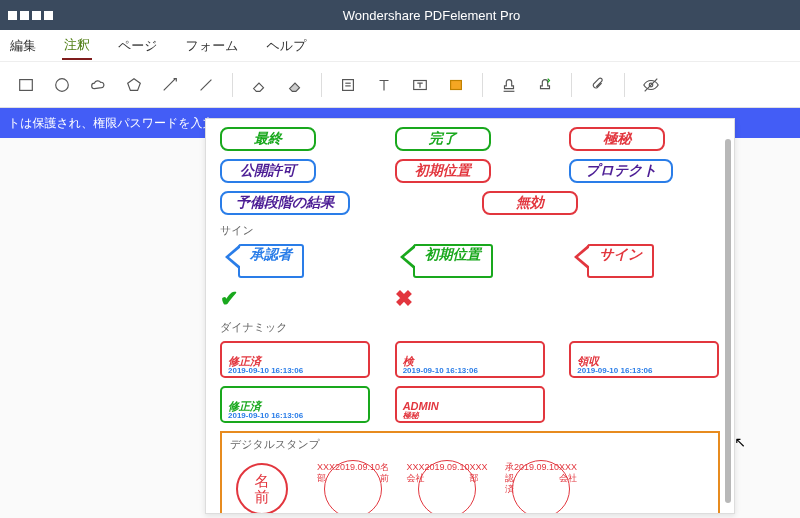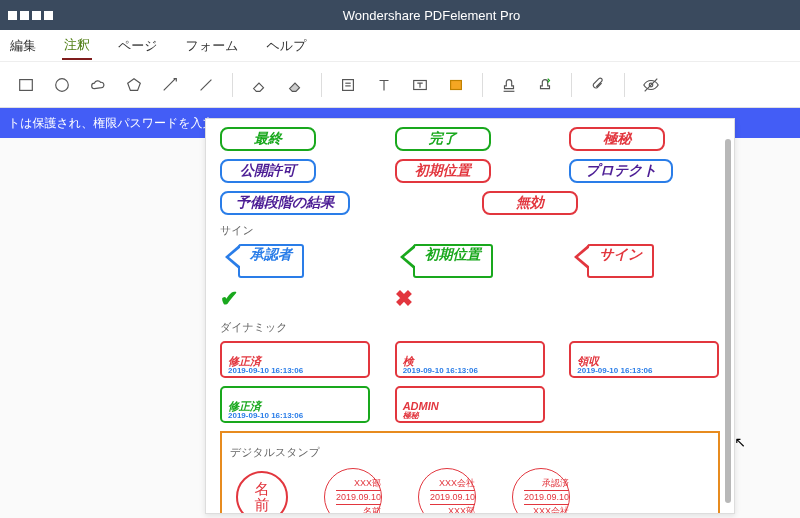--- a/index.html
+++ b/index.html
@@ -46,21 +46,21 @@
   .dyn .t1 { font-size: 11px; font-style: italic; font-weight: bold; line-height: 1.1; }
   .dyn .t2 { font-size: 8px; font-weight: bold; color: #2a7de8; line-height: 1; }
   .dyn .t3 { font-size: 8px; font-style: italic; font-weight: bold; line-height: 1; }
   .dyn.red { border-color: #e2363e; } .dyn.red .t1 { color: #e2363e; }
   .dyn.green { border-color: #19a81d; } .dyn.green .t1 { color: #19a81d; }
   .dyn.admin .t1 { font-style: italic; color: #e2363e; } .dyn.admin .t3 { color: #e2363e; }
   
   .highlight-box { border: 2px solid #e78b1f; padding: 4px 8px 6px; margin-top: 4px; }
   .ds-row { display: flex; gap: 36px; align-items: center; padding: 2px 0 0 6px; }
   .seal { width: 52px; height: 52px; border: 2px solid #e2363e; border-radius: 50%; color: #e2363e; display: flex; flex-direction: column; align-items: center; justify-content: center; font-size: 15px; line-height: 1.05; }
-  .seal3 { width: 58px; height: 58px; border: 1.5px solid #e2363e; border-radius: 50%; color: #e2363e; position: relative; display: flex; flex-direction: column; align-items: flex-end; justify-content: center; font-size: 9px; line-height: 1.2; }
+  .seal3 { width: 58px; height: 58px; border: 1.5px solid #e2363e; border-radius: 50%; color: #e2363e; position: relative; display: flex; flex-direction: row; align-items: flex-start; justify-content: center; font-size: 9px; line-height: 1.2; }
   .seal3 .r { padding: 1px 0; }
   .seal3 .sep { width: 80%; height: 1px; background: #e2363e; }
   .cursor { position: absolute; right: 54px; bottom: 68px; font-size: 14px; color: #000; }
 </style>
 </head>
 <body>
 
 <div class="titlebar">
   <div class="tb-squares">
     <div class="tb-sq"></div>
@@ -247,21 +247,21 @@
       <div class="col">
           <div class="dyn red admin">
             <div class="t1">ADMIN</div>
             <div class="t3">極秘</div>
           </div>
         </div>
       <div class="col"></div>
     </div>
 
     <div class="highlight-box">
-      <div class="section-label" style="margin-top:8px">デジタルスタンプ</div>
+      <div class="section-label" style="margin-top:0">デジタルスタンプ</div>
       <div class="ds-row">
         <div class="seal">
           <span>名</span>
           <span>前</span>
         </div>
         <div class="seal3">
           <div class="r">XXX部</div>
             <div class="sep"></div>
           <div class="r">2019.09.10</div>
             <div class="sep"></div>

